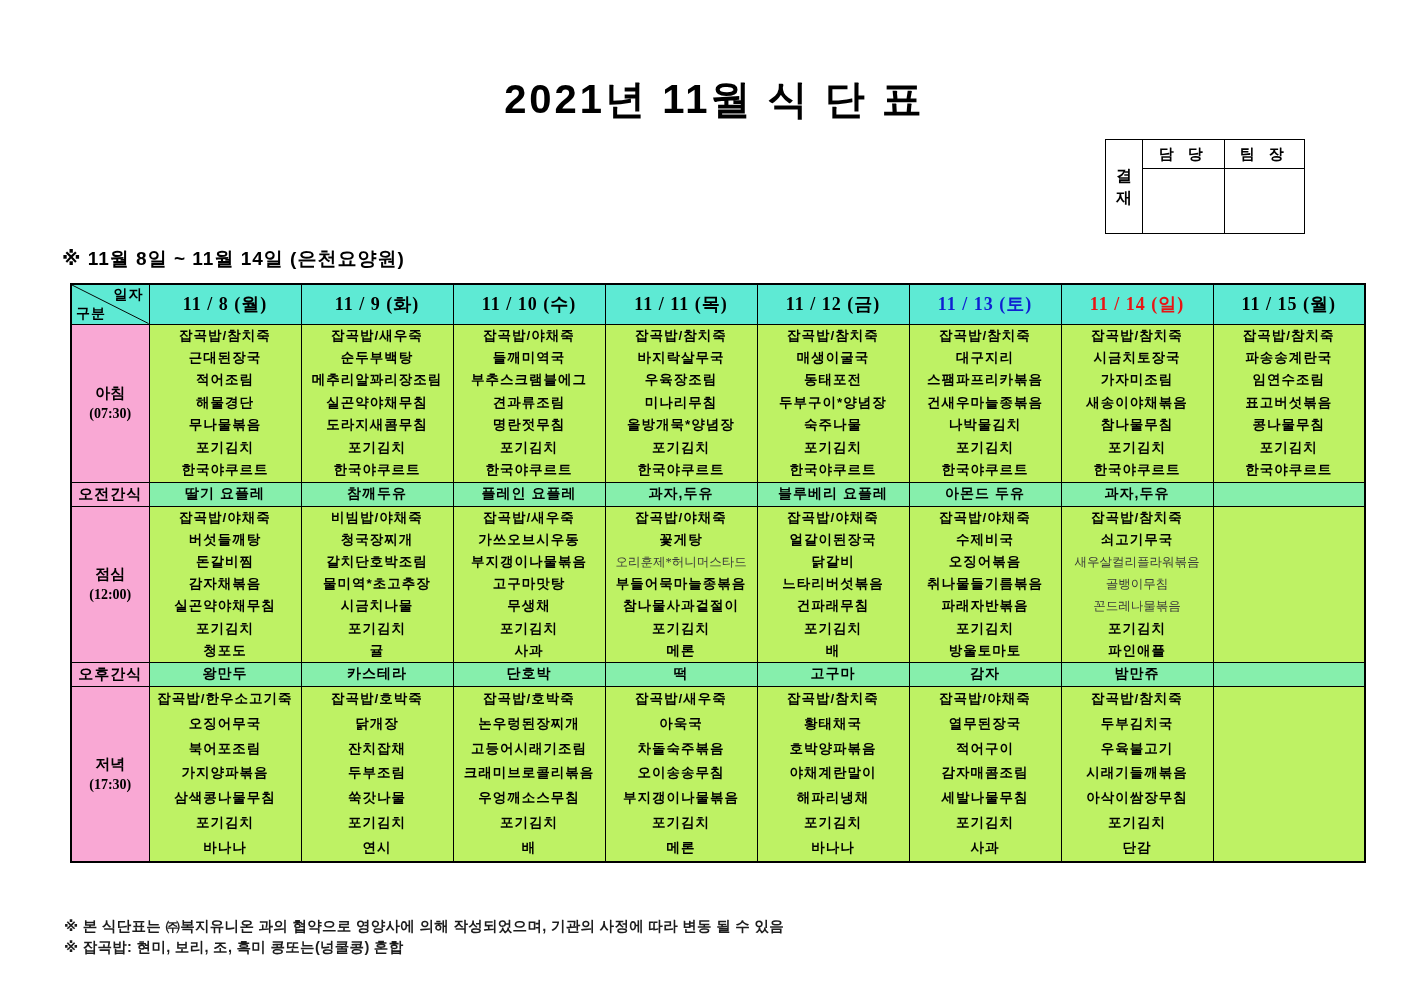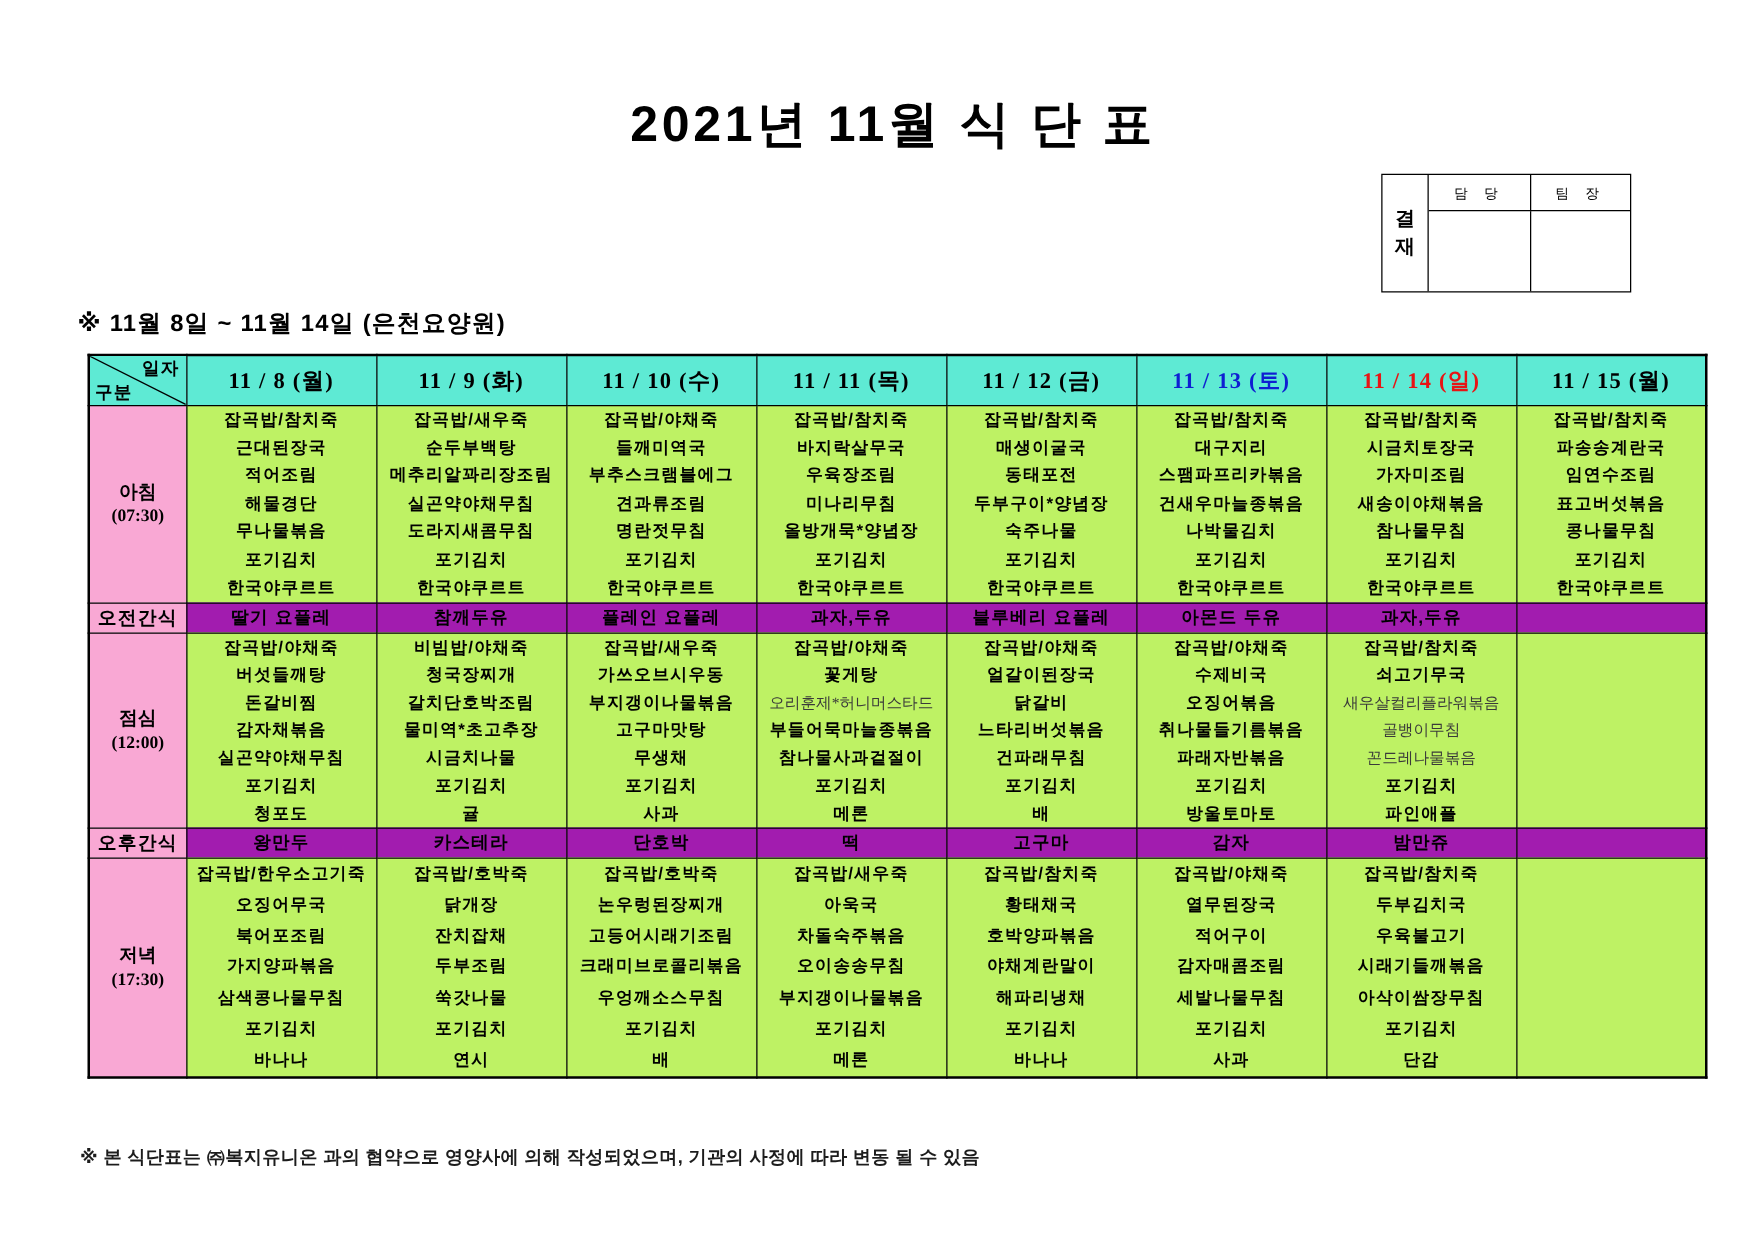--- a/index.html
+++ b/index.html
@@ -10,21 +10,21 @@
   .title{position:absolute;top:72px;left:0;width:100%;text-align:center;
          font-size:40px;font-weight:bold;letter-spacing:3px;padding-left:13px;}
 
   
   .approval{position:absolute;left:1105px;top:139px;width:200px;height:95px;
             border:1px solid #000;display:flex;box-sizing:border-box;background:#fff;}
   .ap-stamp{width:36px;border-right:1px solid #000;display:flex;flex-direction:column;
             align-items:center;justify-content:center;font-weight:bold;font-size:16px;line-height:22px;}
   .ap-right{flex:1;display:grid;grid-template-columns:1fr 1fr;grid-template-rows:29px 1fr;}
   .ap-h{border-bottom:1px solid #000;display:flex;align-items:center;justify-content:center;
-        font-weight:normal;font-size:11px;letter-spacing:5px;}
+        font-weight:bold;font-size:15px;letter-spacing:5px;}
   .ap-h + .ap-h{border-left:1px solid #000;}
   .ap-c + .ap-c{border-left:1px solid #000;}
 
   
   .subtitle{position:absolute;left:62px;top:246px;font-size:19px;font-weight:bold;letter-spacing:1px;}
 
   
   .tbl-wrap{position:absolute;left:70px;top:283px;}
   table{border-collapse:collapse;table-layout:fixed;width:1295px;border:2px solid #000;}
   th,td{border:1px solid #000;padding:0;box-sizing:border-box;}
@@ -36,21 +36,21 @@
   th.corner{position:relative;background:#ddf5d5;font-family:"Liberation Sans","DejaVu Sans",sans-serif;}
   .corner svg{position:absolute;left:0;top:0;width:100%;height:100%;}
   .corner .top{position:absolute;top:1px;right:5px;font-size:14px;font-weight:bold;letter-spacing:1px;}
   .corner .bot{position:absolute;bottom:1px;left:4px;font-size:14px;font-weight:bold;letter-spacing:1px;}
 
   th.row-label{background:#f9a8d4;text-align:center;vertical-align:middle;font-size:15px;font-weight:bold;}
   th.row-label .sub{font-family:"Liberation Serif","DejaVu Serif",serif;font-size:14px;margin-top:3px;}
   th.snack-label{letter-spacing:1px;}
 
   td.meal{vertical-align:middle;text-align:center;background:#bef264;}
-  td.snack{height:24px;background:#a21caf;text-align:center;vertical-align:middle;
+  td.snack{height:24px;background:#86efac;text-align:center;vertical-align:middle;
            font-size:14px;font-weight:bold;letter-spacing:1px;}
   .menu-item{font-size:13.5px;font-weight:bold;letter-spacing:1px;white-space:nowrap;}
   tr.r-breakfast td.meal{height:158px;}
   tr.r-breakfast .menu-item{line-height:22.4px;}
   tr.r-lunch td.meal{height:156px;}
   tr.r-lunch .menu-item{line-height:22.2px;}
   tr.r-dinner td.meal{height:175px;}
   tr.r-dinner .menu-item{line-height:24.8px;}
   .menu-item.small{font-family:"Liberation Serif","DejaVu Serif",serif;font-weight:normal;
                    font-size:12.5px;letter-spacing:0;color:#3a3a3a;}
@@ -357,15 +357,16 @@
               <div class="menu-item">단감</div>
             </td>
             <td class="meal"></td>
           </tr>
         </tbody>
     </table>
   </div>
 
   <div class="footnotes">
     <div>※ 본 식단표는 ㈜복지유니온 과의 협약으로 영양사에 의해 작성되었으며, 기관의 사정에 따라 변동 될 수 있음</div>
+    <div>※ 잡곡밥: 현미, 보리, 조, 흑미 콩또는(넝쿨콩) 혼합</div>
   </div>
 
 </div>
 
 </body></html>

